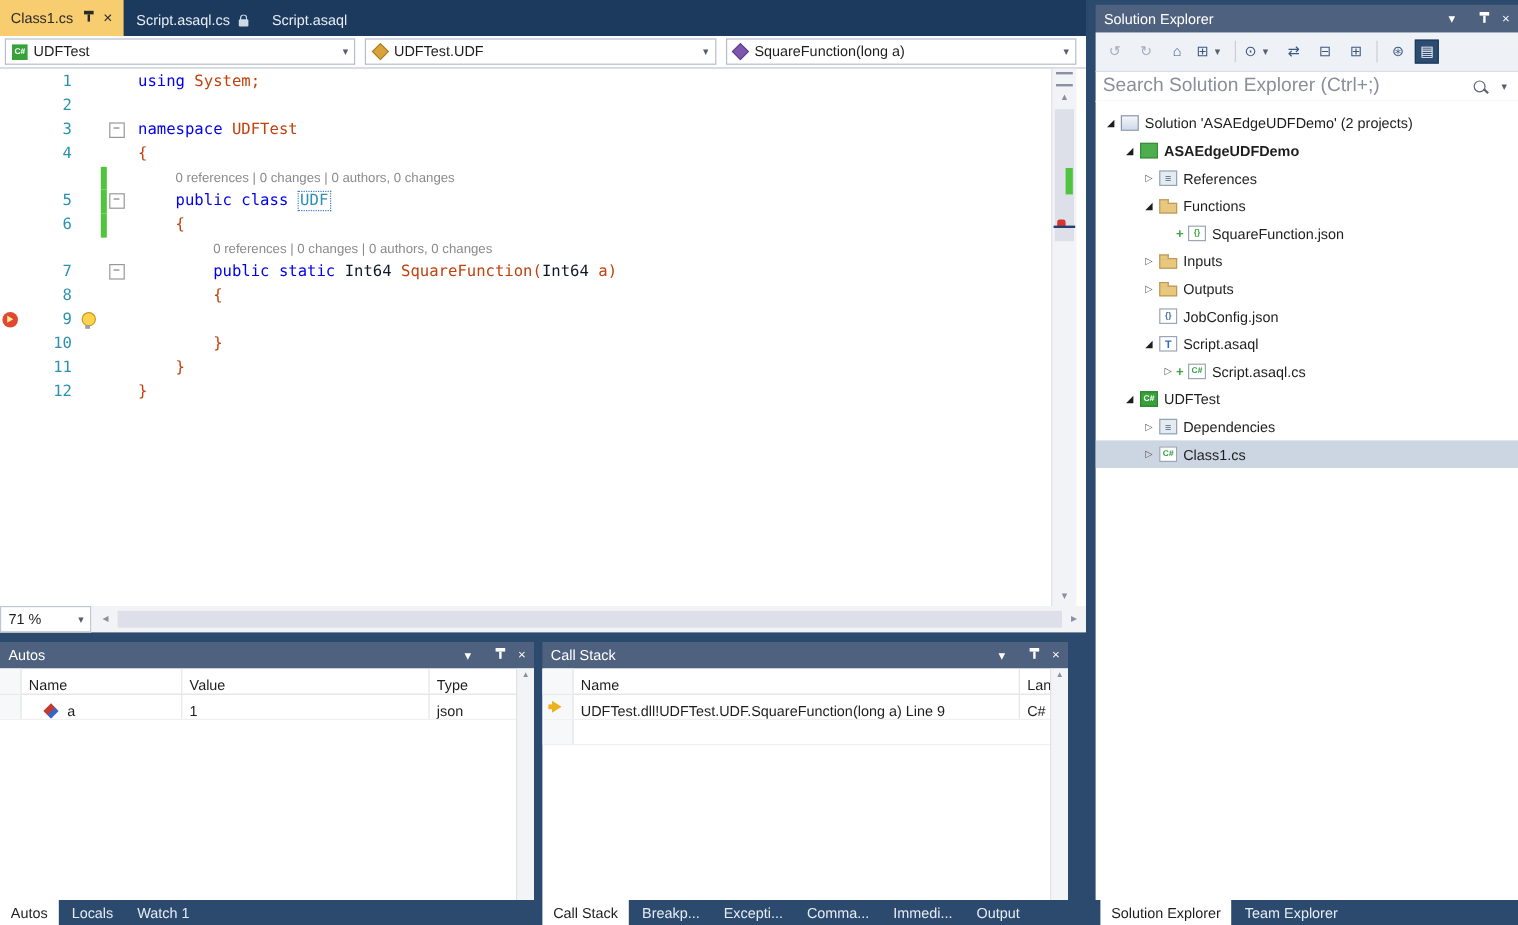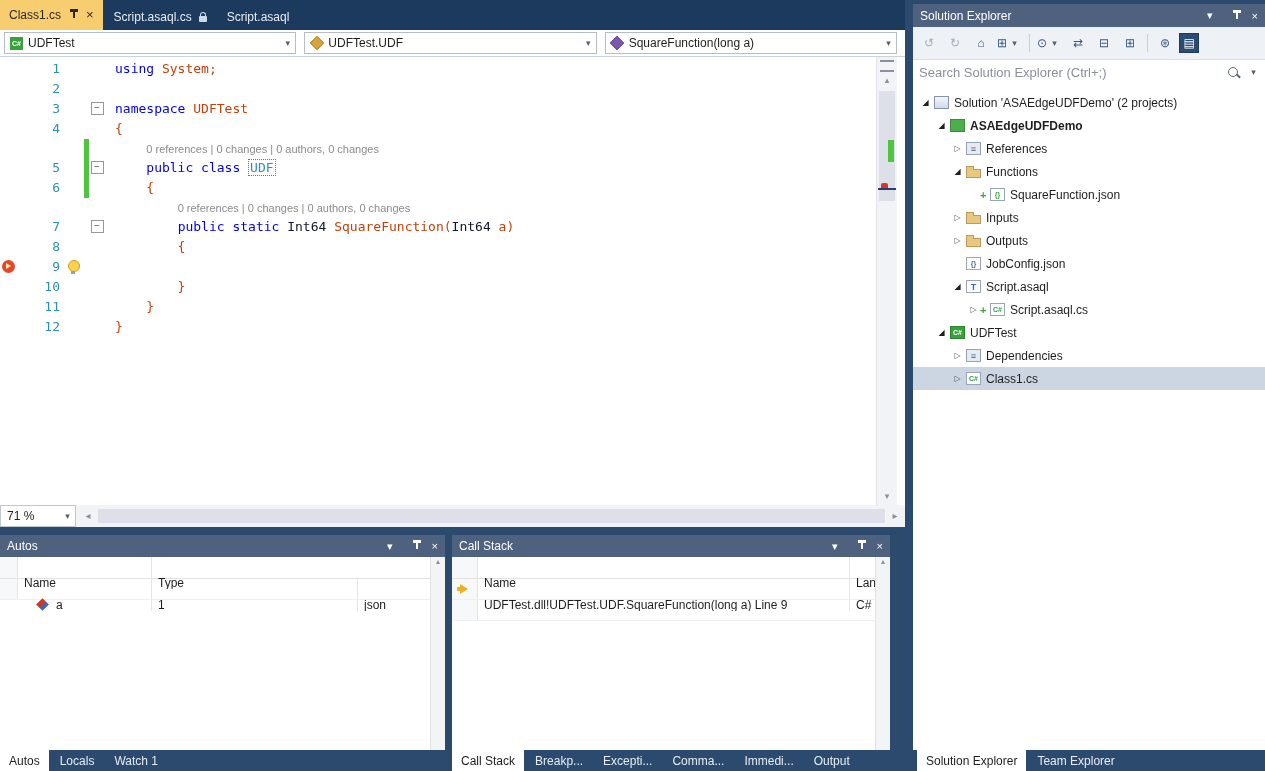--- a/index.html
+++ b/index.html
@@ -72,21 +72,21 @@
 
   
   .tool-panel{position:absolute;top:535px;height:236px}
   #autos-panel{left:0;width:445px}
   #callstack-panel{left:452px;width:438px}
   .tool-header{height:22px;background:#4e617f;color:#fff;display:flex;align-items:center;padding:0 7px;font-size:12px}
   .tool-header .title{flex:1}
   .th-icons{display:flex;gap:11px;align-items:center;font-size:11px}
   .grid{position:absolute;left:0;top:22px;right:0;bottom:21px;background:#fff;overflow:hidden}
   .grid-header{display:flex;height:21px;line-height:21px;border-bottom:1px solid #e2e2e2;background:#fff}
-  .gc{border-right:1px solid #e5e5e5;padding:16px 6px;font-size:12px;white-space:nowrap;overflow:hidden;box-sizing:border-box;flex:none}
+  .gc{border-right:1px solid #e5e5e5;padding:4px 6px;font-size:12px;white-space:nowrap;overflow:hidden;box-sizing:border-box;flex:none}
   .grid-row{display:flex;height:20px;line-height:20px;border-bottom:1px solid #f0f0f0}
   .gc-margin{width:18px;background:#f7f8fa;padding:0}
   .gc-name{width:134px}
   .gc-value{width:206px}
   .gc-type{flex:1;border-right:none}
   .cs-margin{width:26px;background:#f7f8fa;padding:0;position:relative}
   .cs-name{width:372px}
   .cs-lang{flex:1;border-right:none}
   .grid-scroll{position:absolute;right:0;top:0;bottom:0;width:14px;background:#f3f4f6;border-left:1px solid #e2e2e2;text-align:center;color:#8a8fa3;font-size:8px}
   .var-icon{display:inline-block;width:9px;height:9px;transform:rotate(45deg);background:linear-gradient(90deg,#c33a2e 50%,#3a66c3 50%);margin:0 9px 0 14px}
@@ -100,21 +100,21 @@
   
   #se-panel{position:absolute;left:913px;top:4px;width:352px;height:767px}
   #se-header{height:23px;background:#4e617f;color:#fff;display:flex;align-items:center;padding:0 7px;font-size:12px}
   #se-header .title{flex:1}
   #se-toolbar{height:32px;background:#eef1f6;display:flex;align-items:center;padding:0 4px;gap:2px;border-bottom:1px solid #d8dde6}
   .tb-btn{min-width:20px;height:20px;display:inline-flex;align-items:center;justify-content:center;color:#3a5a82;font-size:12px;padding:0 2px}
   .tb-btn.disabled{color:#a3aebc}
   .tb-btn.pressed{background:#2c4c72;color:#fff;border:1px solid #1e3a5c;box-sizing:border-box}
   .tb-sep{width:1px;height:18px;background:#c8cfd9;margin:0 3px}
   #se-search{height:24px;background:#fff;border-bottom:1px solid #ccd2dc;display:flex;align-items:center;padding:0 4px}
-  #se-search input{flex:1;border:none;outline:none;font-size:13px;font-family:"Liberation Sans",sans-serif;color:#1e1e1e}
+  #se-search input{flex:1;border:none;outline:none;font-size:16px;font-family:"Liberation Sans",sans-serif;color:#1e1e1e}
   #se-search input::placeholder{color:#8a8f99}
   .search-glyph{display:inline-block;width:8px;height:8px;border:1.5px solid #5a6675;border-radius:50%;position:relative;margin-right:8px}
   .search-glyph::after{content:"";position:absolute;left:7px;top:7px;width:5px;height:1.5px;background:#5a6675;transform:rotate(45deg)}
   #se-tree{position:absolute;left:0;top:80px;right:0;bottom:21px;background:#fff;overflow:hidden;padding-top:7px}
   .tree-row{height:23px;display:flex;align-items:center;white-space:nowrap}
   .tree-row.selected{background:#ccd5e2}
   .tree-arrow{width:13px;flex:none;font-size:8px;color:#5a5a5a;text-align:center}
   .tree-arrow.open{color:#1e1e1e}
   .tree-label{font-size:12px;margin-left:0}
   .tree-label.bold{font-weight:bold}
@@ -319,20 +319,21 @@
     <span class="th-icons">
       <span>▾</span>
       <span class="pin-glyph"></span>
       <span>×</span>
     </span>
   </div>
   <div class="grid">
     <div class="grid-header">
       <div class="gc gc-margin"></div>
       <div class="gc gc-name">Name</div>
+      <div class="gc gc-value">Value</div>
       <div class="gc gc-type">Type</div>
     </div>
     <div id="autos-rows">
         <div class="grid-row">
           <div class="gc gc-margin"></div>
           <div class="gc gc-name"><span class="var-icon"></span><span>a</span></div>
           <div class="gc gc-value">1</div>
           <div class="gc gc-type">json</div>
         </div>
       </div>

